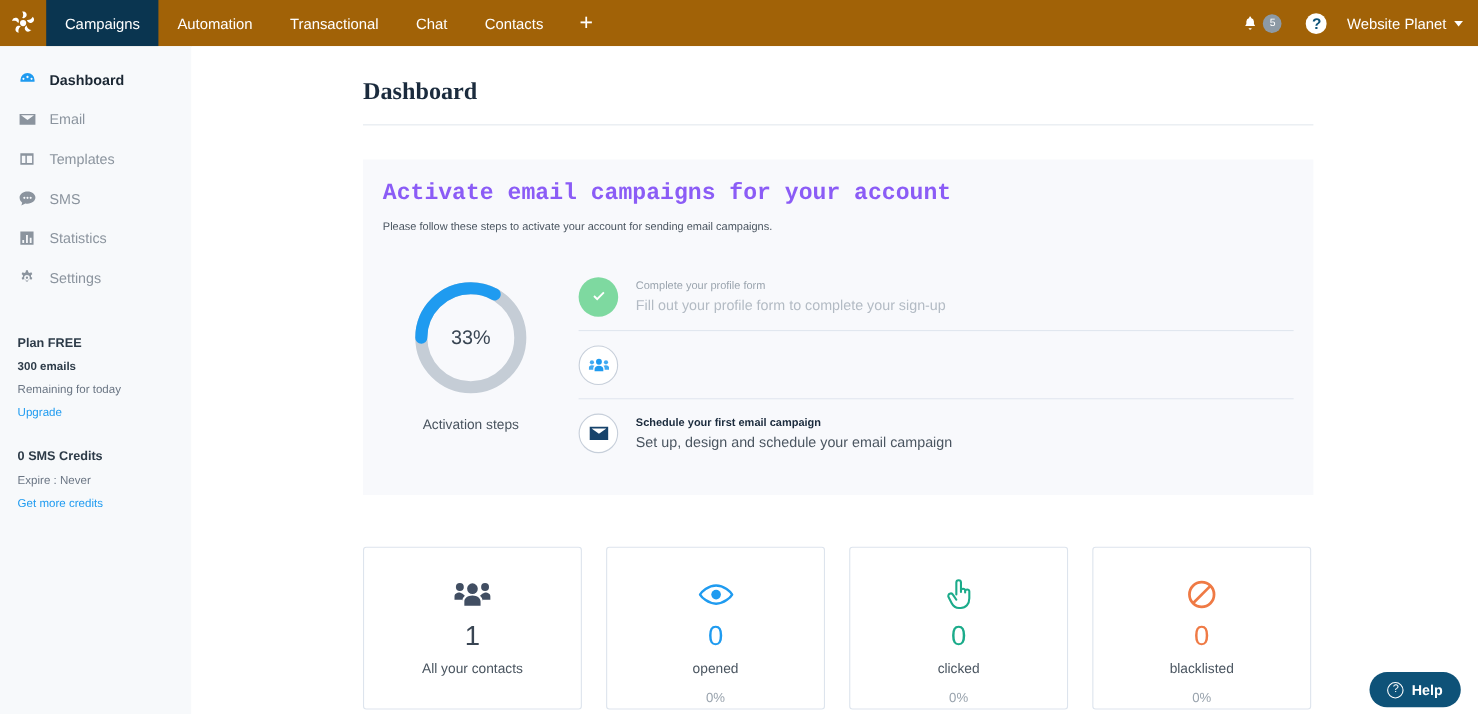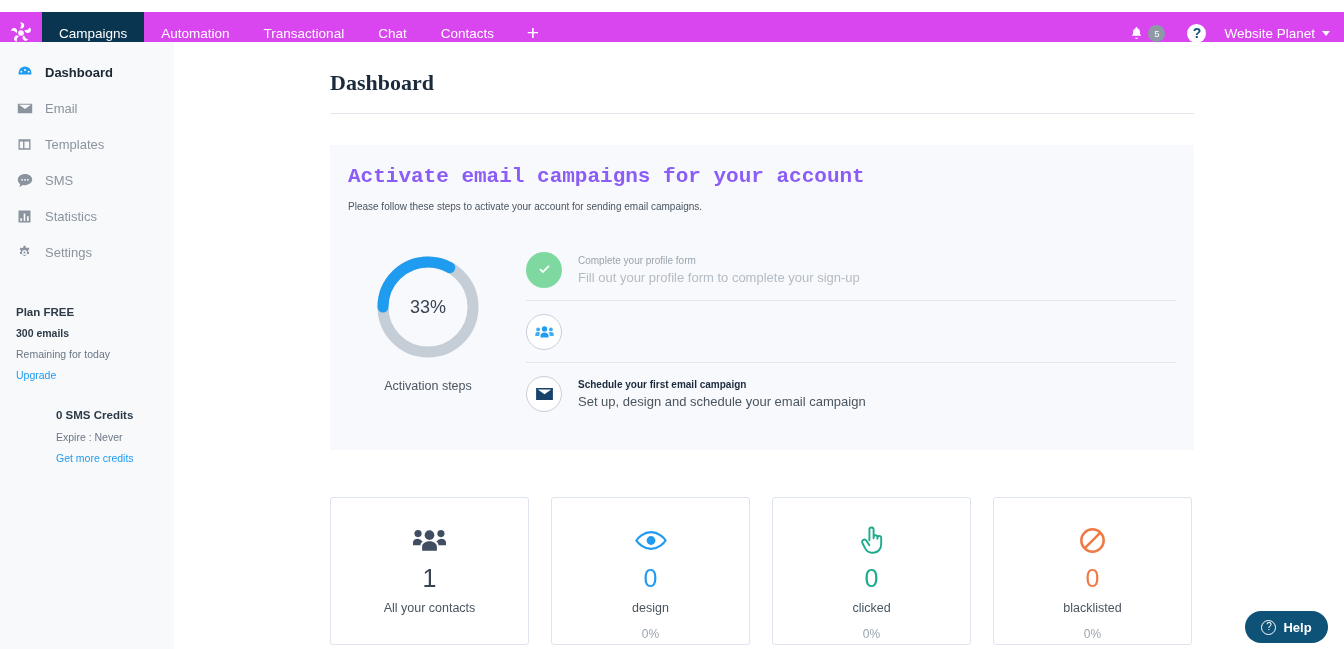--- a/index.html
+++ b/index.html
@@ -6,23 +6,23 @@
   html, body {
     width: 1344px; height: 649px;
     background: #ffffff;
     font-family: "Liberation Sans", sans-serif;
     overflow: hidden;
   }
   body { position: relative; }
 
   
   .topbar {
-    position: absolute; top: 12px; left: 0;
+    position: absolute; top: 0; left: 0;
     width: 1344px; height: 42px;
-    background: #d946ef;
+    background: #a16207;
     display: flex; align-items: stretch;
   }
   .logo-box {
     width: 42px; height: 42px;
     display: flex; align-items: center; justify-content: center;
     flex: 0 0 auto;
   }
   .logo-svg { width: 26px; height: 26px; display: block; }
   .nav-tabs { display: flex; align-items: stretch; height: 42px; }
   .nav-tab {
@@ -95,21 +95,21 @@
   }
   .side-icon svg { display: block; }
   .side-label { font-size: 13px; color: #8b949e; }
   .side-item.active .side-label { color: #1b2733; font-weight: bold; }
 
   .plan-block { padding: 36px 0 0 16px; }
   .plan-title { font-size: 11.5px; color: #2d3b48; font-weight: bold; margin-bottom: 9px; }
   .plan-line { font-size: 10.5px; color: #6b7684; margin-bottom: 9px; }
   .plan-line.strong { color: #2d3b48; font-weight: bold; }
   .plan-link { font-size: 10.5px; color: #1f9bf0; cursor: pointer; }
-  .sms-block { padding: 28px 0 0 16px; margin-left: 40px; }
+  .sms-block { padding: 28px 0 0 16px; }
   .sms-title { font-size: 11.5px; color: #2d3b48; font-weight: bold; margin-bottom: 10px; }
 
   
   .main {
     position: absolute; top: 42px; left: 174px;
     width: 1170px; height: 607px;
     background: #ffffff;
   }
   .page-title {
     position: absolute; left: 156px; top: 28px;
@@ -415,21 +415,21 @@
     </div>
 
     <div class="card">
       <div class="card-icon">
         <svg width="32" height="21" viewBox="0 0 32 21">
           <path d="M16 2.2C8.6 2.2 2.8 8.1 1.4 10.5c1.4 2.4 7.2 8.3 14.6 8.3s13.2-5.9 14.6-8.3C29.2 8.1 23.4 2.2 16 2.2z" fill="none" stroke="#1f9bf0" stroke-width="2.2"></path>
           <circle cx="16" cy="10.5" r="4.4" fill="#1f9bf0"></circle>
         </svg>
       </div>
       <div class="card-value" style="color:#1f9bf0">0</div>
-      <div class="card-label">design</div>
+      <div class="card-label">opened</div>
       <div class="card-pct">0%</div>
     </div>
 
     <div class="card">
       <div class="card-icon">
         <svg width="26" height="30" viewBox="0 0 26 30">
           <path d="M10.4 15.4V4.6a2.1 2.1 0 1 1 4.2 0v8.2M14.6 13.2v-1.1a1.9 1.9 0 1 1 3.8 0v1.6M18.4 13.7v-.9a1.9 1.9 0 1 1 3.8 0v6.1c0 5.2-3.2 8.8-7.8 8.8h-1.6c-3.4 0-5.2-1.6-6.6-4.3L3.4 18c-.7-1.3-.2-2.6 1-3.2 1.1-.6 2.3-.2 3 1l3 4.4" fill="none" stroke="#1bab8a" stroke-width="1.9" stroke-linecap="round" stroke-linejoin="round"></path>
         </svg>
       </div>
       <div class="card-value" style="color:#1bab8a">0</div>

